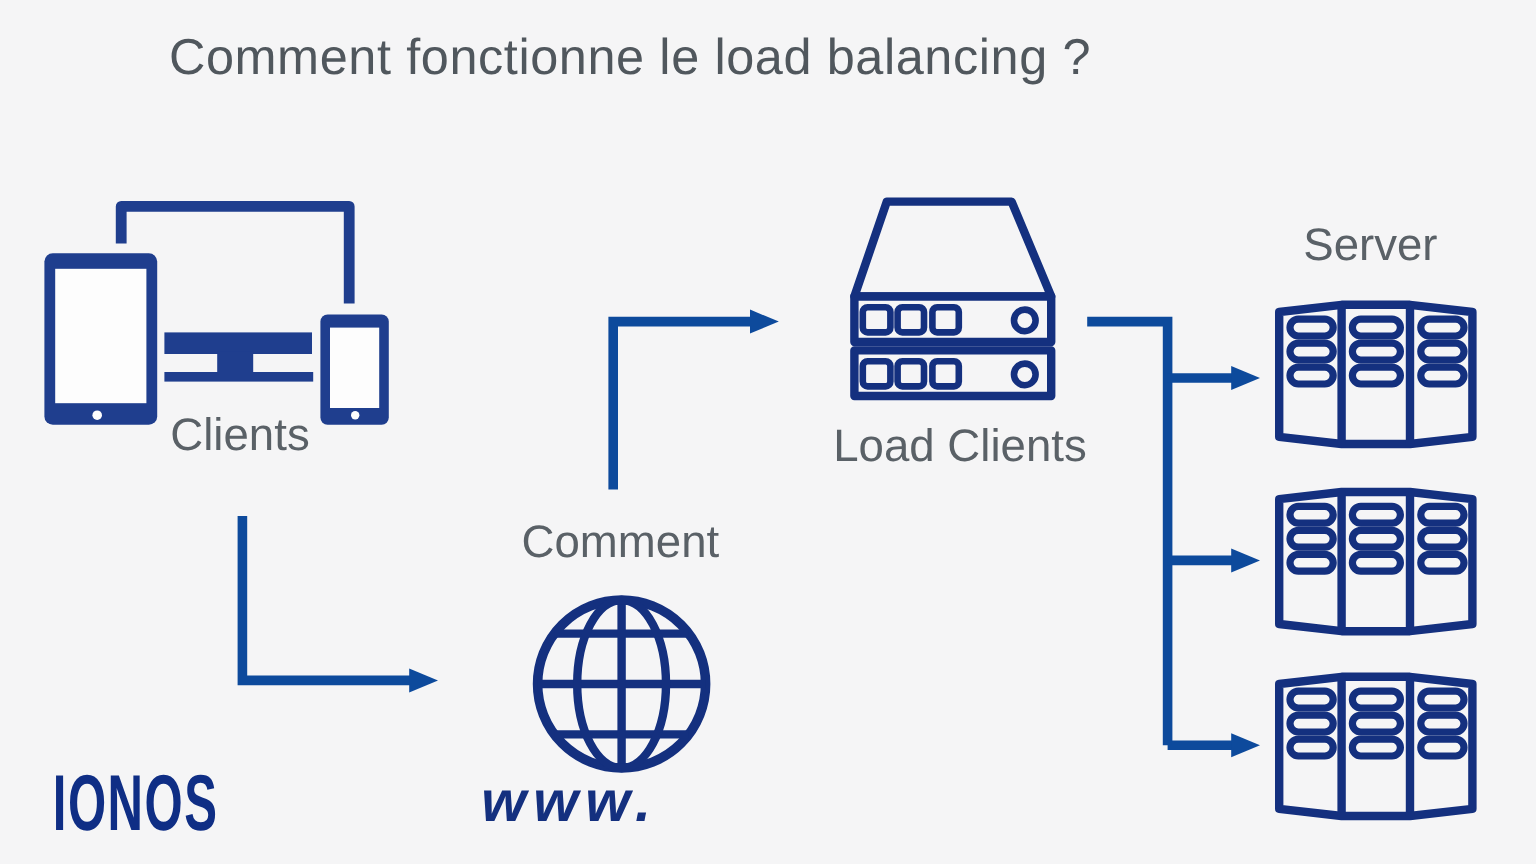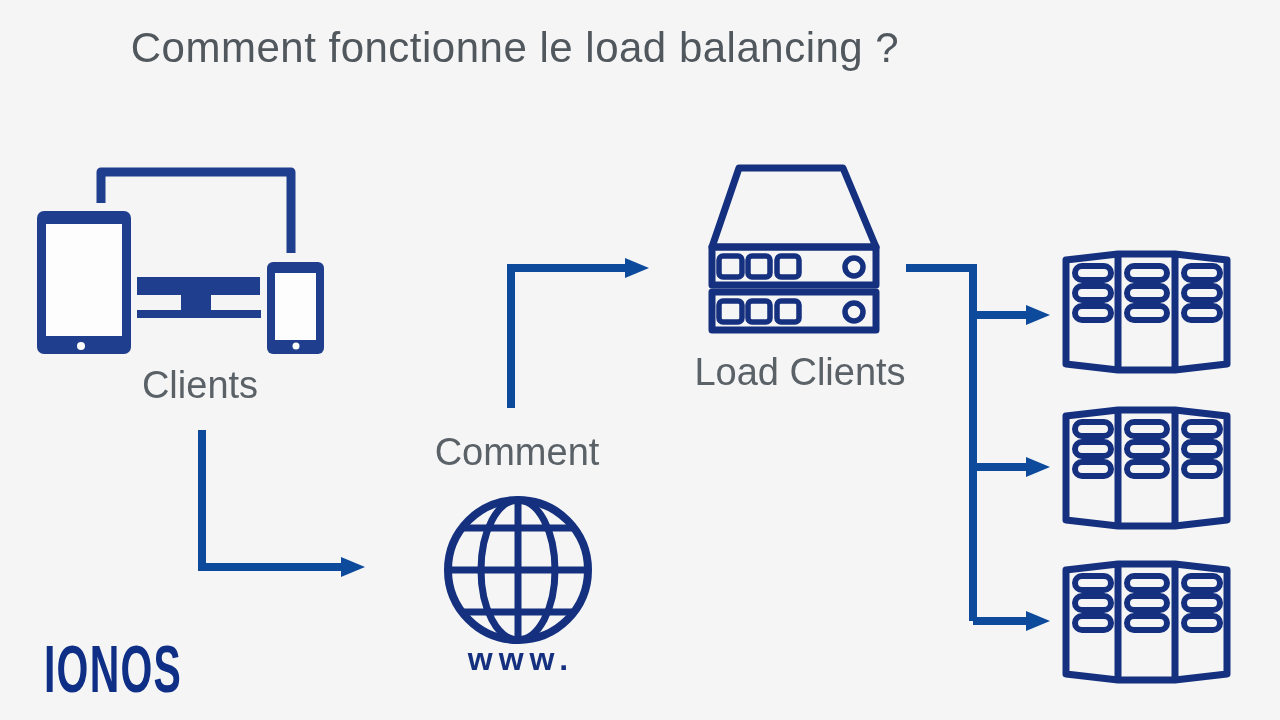--- a/index.html
+++ b/index.html
@@ -16,39 +16,39 @@
   html,body{width:1280px;height:720px;}
   body{
     font-family:"Liberation Sans", sans-serif;
     background:var(--background);
     position:relative;
     overflow:hidden;
   }
   .stage{position:absolute;left:0;top:0;width:1280px;height:720px;background:var(--background);}
   .abs{position:absolute;}
   .title{
-    left:0;top:24px;width:1030px;
+    left:10px;top:24px;width:1030px;
     text-align:center;
     font-size:42px;
     color:var(--title-gray);
     letter-spacing:0.5px;
   }
   .node-label{
     text-align:center;
     font-size:38px;
     color:var(--label-gray);
     white-space:nowrap;
   }
   .www-label{
-    text-align:center;
-    font-size:32px;
+    font-size:48px;
     font-weight:600;
     letter-spacing:6px;
     color:var(--icon-navy);
     white-space:nowrap;
+    font-style:italic;
   }
   .logo{
     font-size:66px;
     font-weight:700;
     letter-spacing:2px;
     color:var(--logo-navy);
     transform:scale(0.62,1);
     transform-origin:left top;
     line-height:1;
     white-space:nowrap;
@@ -79,21 +79,21 @@
     <rect class="fB" x="107" y="152" width="124" height="8"></rect>
 
     <rect class="fB" x="7" y="53" width="94" height="143" rx="7"></rect>
     <rect class="fW" x="16" y="66" width="76" height="112"></rect>
     <circle class="fW" cx="51" cy="188" r="4"></circle>
 
     <rect class="fB" x="237" y="104" width="57" height="92" rx="6"></rect>
     <rect class="fW" x="245" y="115" width="41" height="67"></rect>
     <circle class="fW" cx="266" cy="188" r="3.5"></circle>
   </svg>
-  <div class="abs node-label" style="left:80px;top:364px;width:240px;">Clients</div>
+  <div class="abs node-label" style="left:80px;top:342px;width:240px;">Clients</div>
 
   <svg class="abs" style="left:195px;top:425px;" width="185" height="160" viewBox="0 0 185 160">
     <path class="arrow" d="M 7,5 V 142 H 148"></path>
     <polygon class="ahead" points="146,132 146,152 170,142"></polygon>
   </svg>
 
   <div class="abs node-label" style="left:397px;top:431px;width:240px;">Comment</div>
   <svg class="abs" style="left:442px;top:494px;" width="152" height="152" viewBox="0 0 152 152">
     <circle class="sN sN8" cx="76" cy="76" r="70"></circle>
     <line class="sN" x1="20" y1="34" x2="132" y2="34"></line>
@@ -129,20 +129,21 @@
   <svg class="abs" style="left:900px;top:240px;" width="160" height="390" viewBox="0 0 160 390">
     <path class="arrow" d="M 6,28 H 73 V 381"></path>
     <path class="arrow" d="M 73,75 H 128"></path>
     <polygon class="ahead" points="126,65 126,85 150,75"></polygon>
     <path class="arrow" d="M 73,227 H 128"></path>
     <polygon class="ahead" points="126,217 126,237 150,227"></polygon>
     <path class="arrow" d="M 73,381 H 128"></path>
     <polygon class="ahead" points="126,371 126,391 150,381"></polygon>
   </svg>
 
+  <div class="abs node-label" style="left:1022px;top:184px;width:240px;">Server</div>
 
   <svg class="abs" style="left:1063px;top:250px;" width="167" height="124" viewBox="0 0 167 124">
     <path class="sN" d="M 3,10 L 55,4 H 112 L 164,10 V 114 L 112,120 H 55 L 3,114 Z"></path>
     <line class="sN" x1="55" y1="4" x2="55" y2="120"></line>
     <line class="sN" x1="112" y1="4" x2="112" y2="120"></line>
     <rect class="sN sN6" x="12" y="16" width="36" height="14" rx="7"></rect>
     <rect class="sN sN6" x="12" y="36" width="36" height="14" rx="7"></rect>
     <rect class="sN sN6" x="12" y="56" width="36" height="14" rx="7"></rect>
     <rect class="sN sN6" x="64" y="16" width="40" height="14" rx="7"></rect>
     <rect class="sN sN6" x="64" y="36" width="40" height="14" rx="7"></rect>

